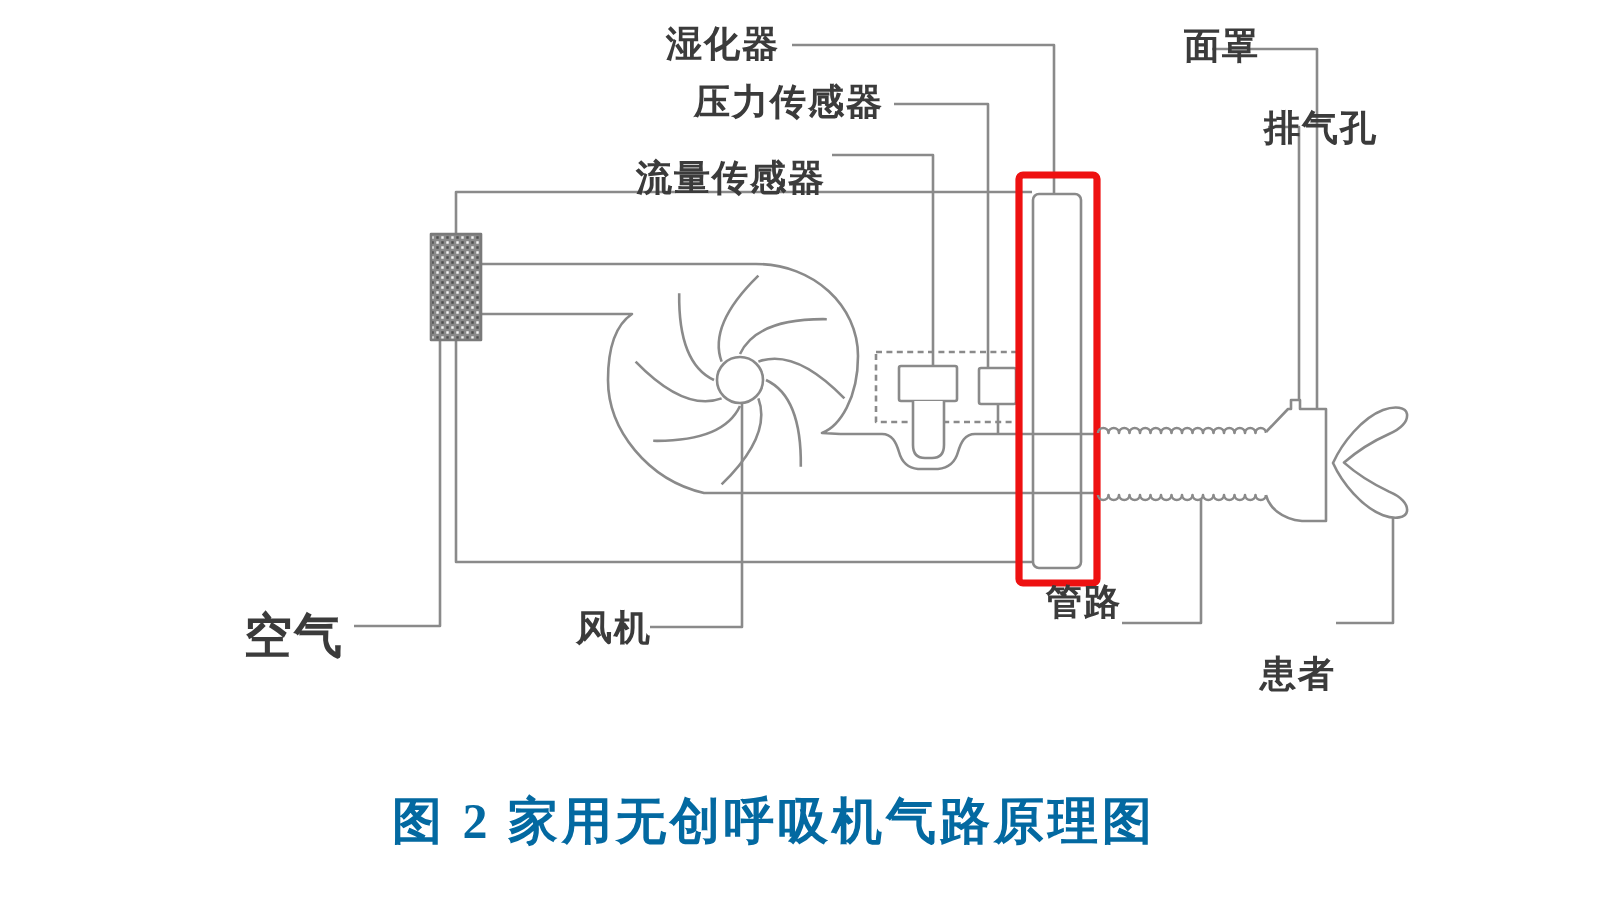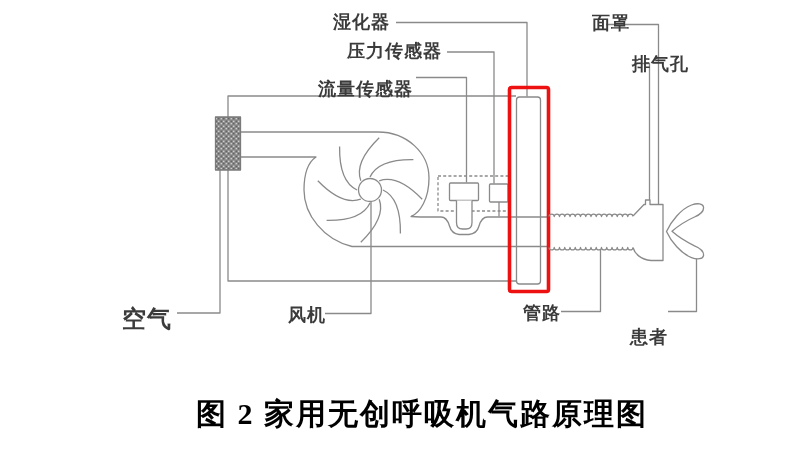--- a/index.html
+++ b/index.html
@@ -1,22 +1,22 @@
 <!DOCTYPE html>
 <html><head>
 <meta charset="utf-8">
 <style>
   html,body{margin:0;padding:0;background:#fff;}
   .stage{position:relative;width:804px;height:452px;background:#ffffff;overflow:hidden;
          font-family:"Liberation Serif","DejaVu Sans",serif;}
   .stage svg{position:absolute;left:0;top:0;}
   .lbl{position:absolute;font-weight:bold;font-size:18px;line-height:1;color:#3b3b3b;
        letter-spacing:1px;white-space:nowrap;}
-  .caption{position:absolute;left:196px;top:394px;font-weight:bold;font-size:30px;
-           color:#000000;letter-spacing:2px;white-space:nowrap;}
+  .caption{position:absolute;left:196px;top:394px;font-weight:bold;font-size:25px;
+           color:#0369a1;letter-spacing:2px;white-space:nowrap;}
 </style>
 </head>
 <body>
 
 <div class="stage">
 
   <svg width="804" height="452" viewBox="0 0 804 452" fill="none" stroke="#8a8a8a" stroke-width="1.3" stroke-linejoin="round" stroke-linecap="butt">
     <defs>
       <pattern id="hatch" width="5" height="5" patternUnits="userSpaceOnUse">
         <rect width="5" height="5" fill="#f4f4f4"></rect>
@@ -79,17 +79,17 @@
              C703,259 697.5,259.8 691.5,257.6 C681,253.6 671,241.5 666.5,231.5 Z" fill="#ffffff"></path>
   </svg>
 
   <div class="lbl" style="left:333px;top:13px;">湿化器</div>
   <div class="lbl" style="left:347px;top:42px;text-align:center;">压力传感器</div>
   <div class="lbl" style="left:318px;top:80px;">流量传感器</div>
   <div class="lbl" style="left:592px;top:14px;">面罩</div>
   <div class="lbl" style="left:608px;top:55px;margin-left:24px;">排气孔</div>
   <div class="lbl" style="left:122px;top:307px;font-size:24px;">空气</div>
   <div class="lbl" style="left:288px;top:307px;font-family:Liberation Mono, monospace;">风机</div>
-  <div class="lbl" style="left:523px;top:304px;">管路</div>
+  <div class="lbl" style="left:523px;top:292px;">管路</div>
   <div class="lbl" style="left:630px;top:304px;margin-top:24px;">患者</div>
 
   <div class="caption">图 2 家用无创呼吸机气路原理图</div>
 </div>
 
 </body></html>

